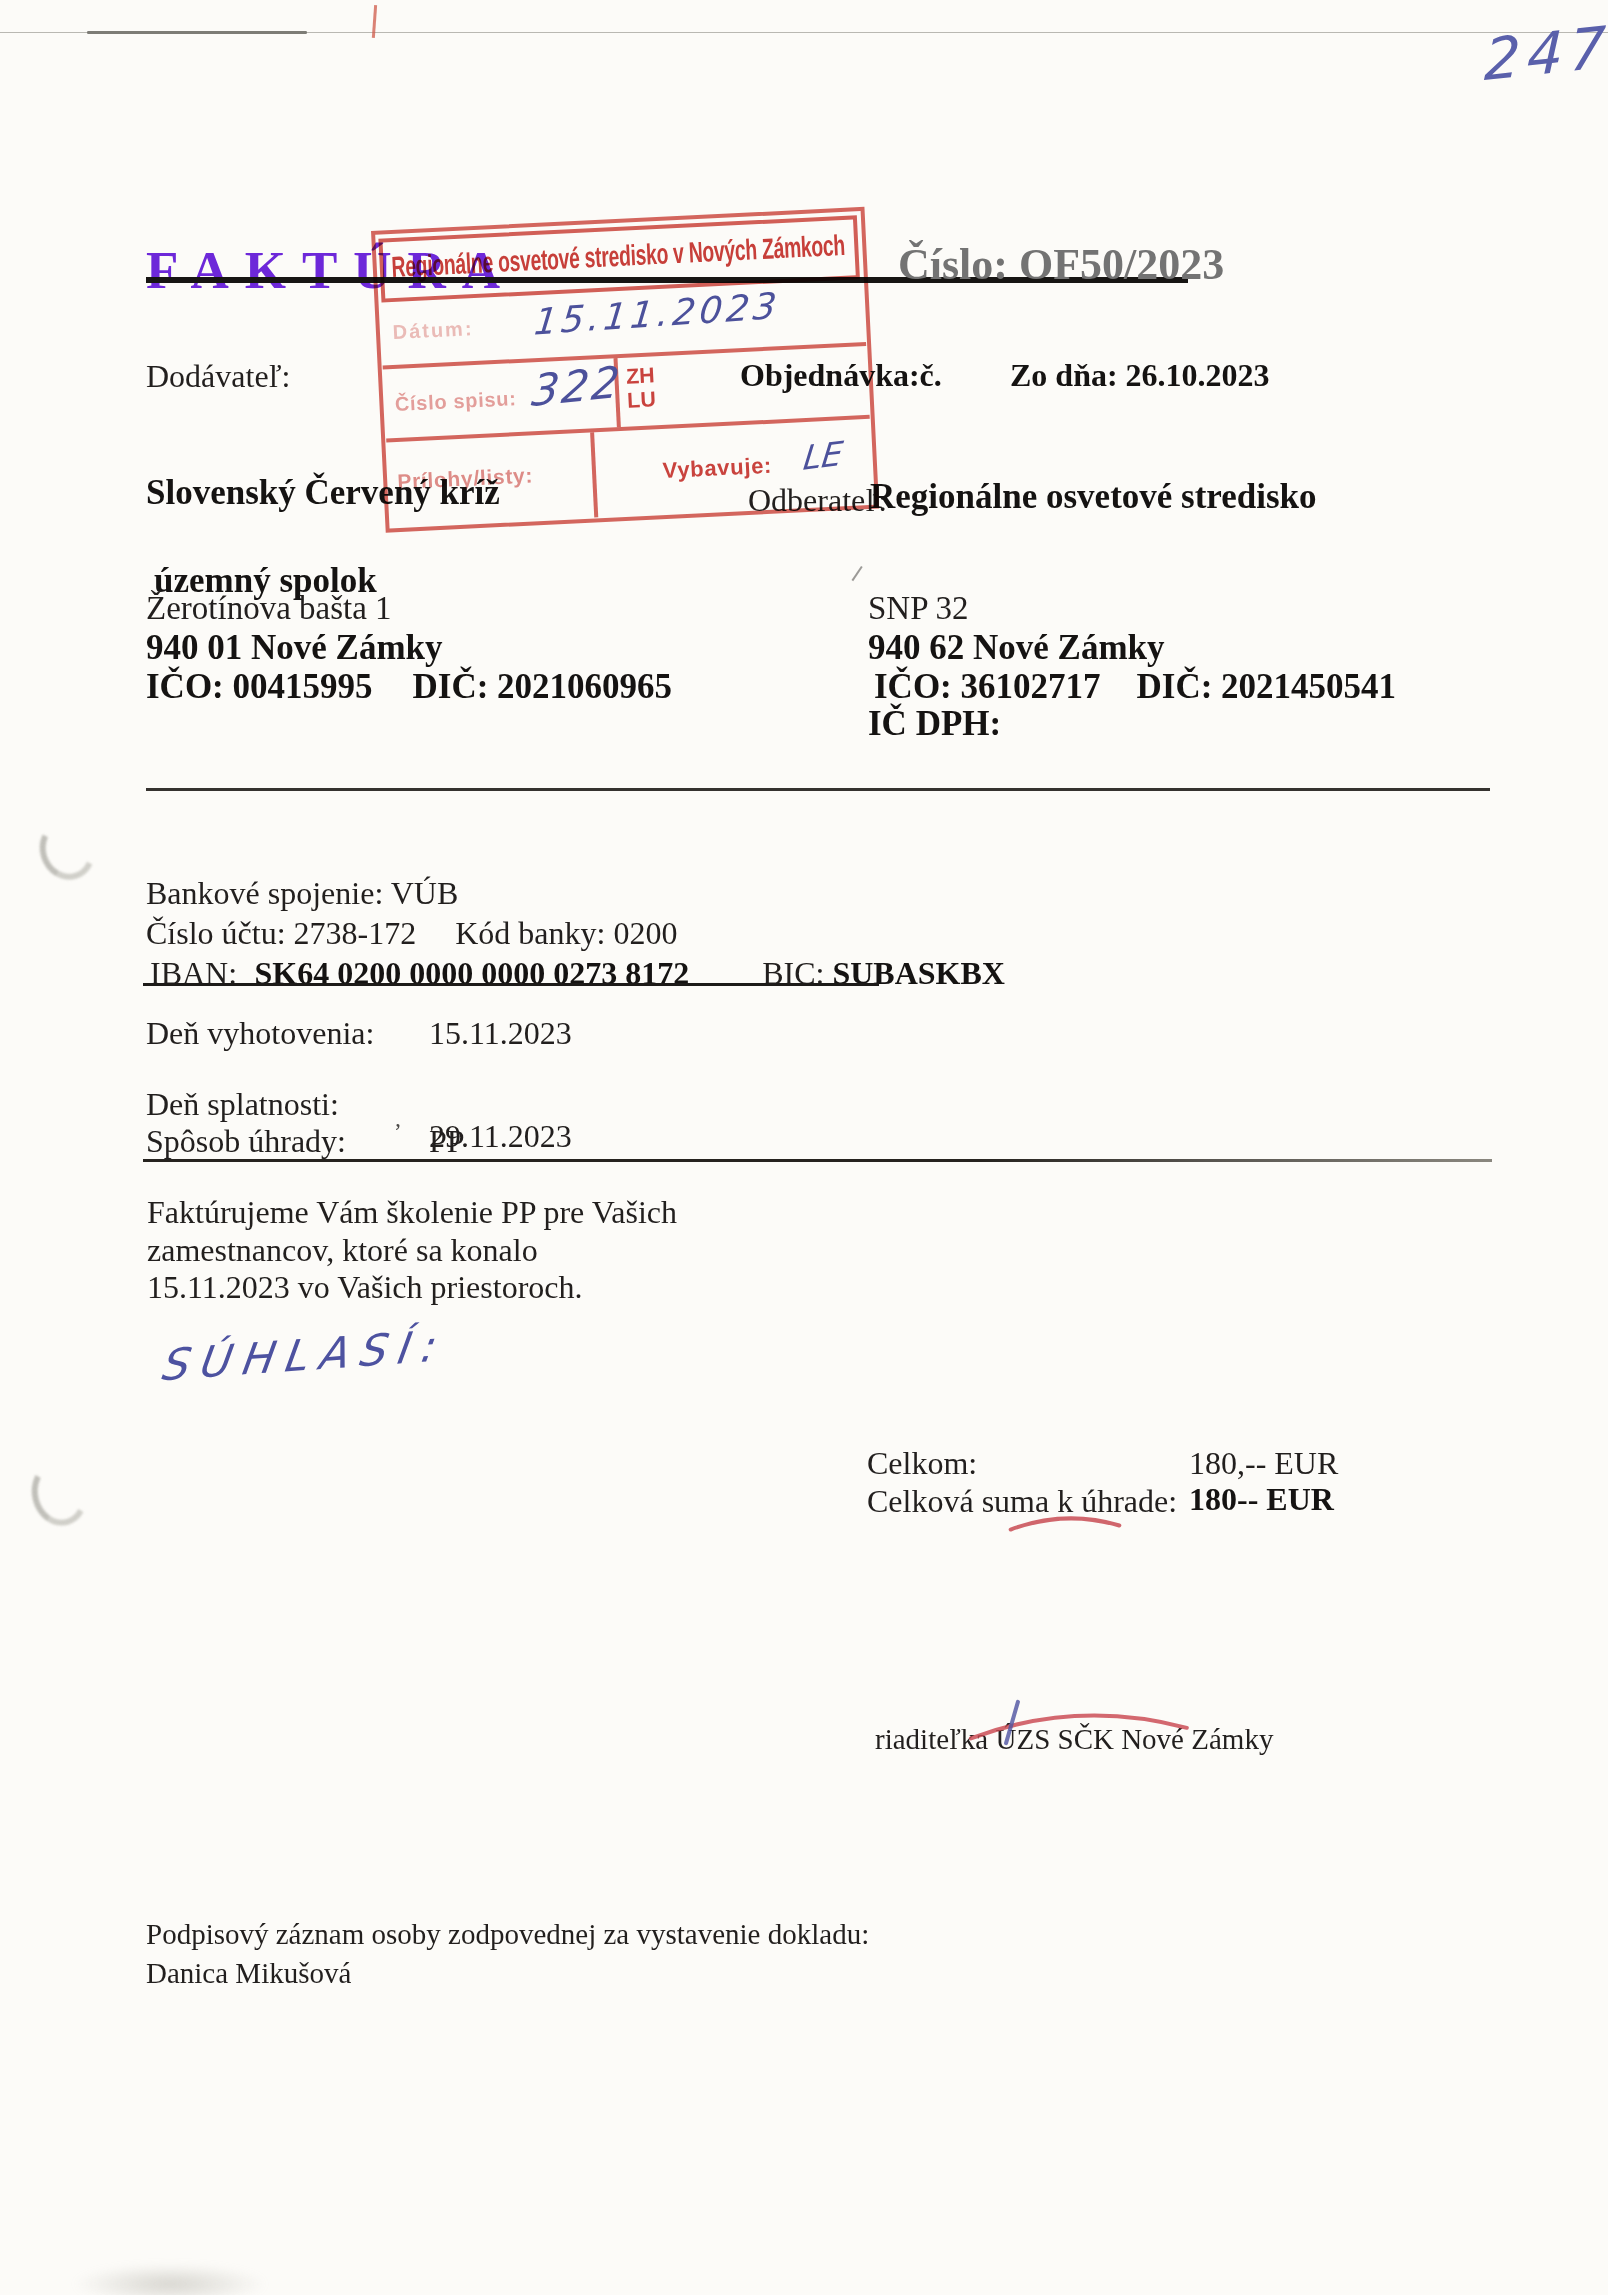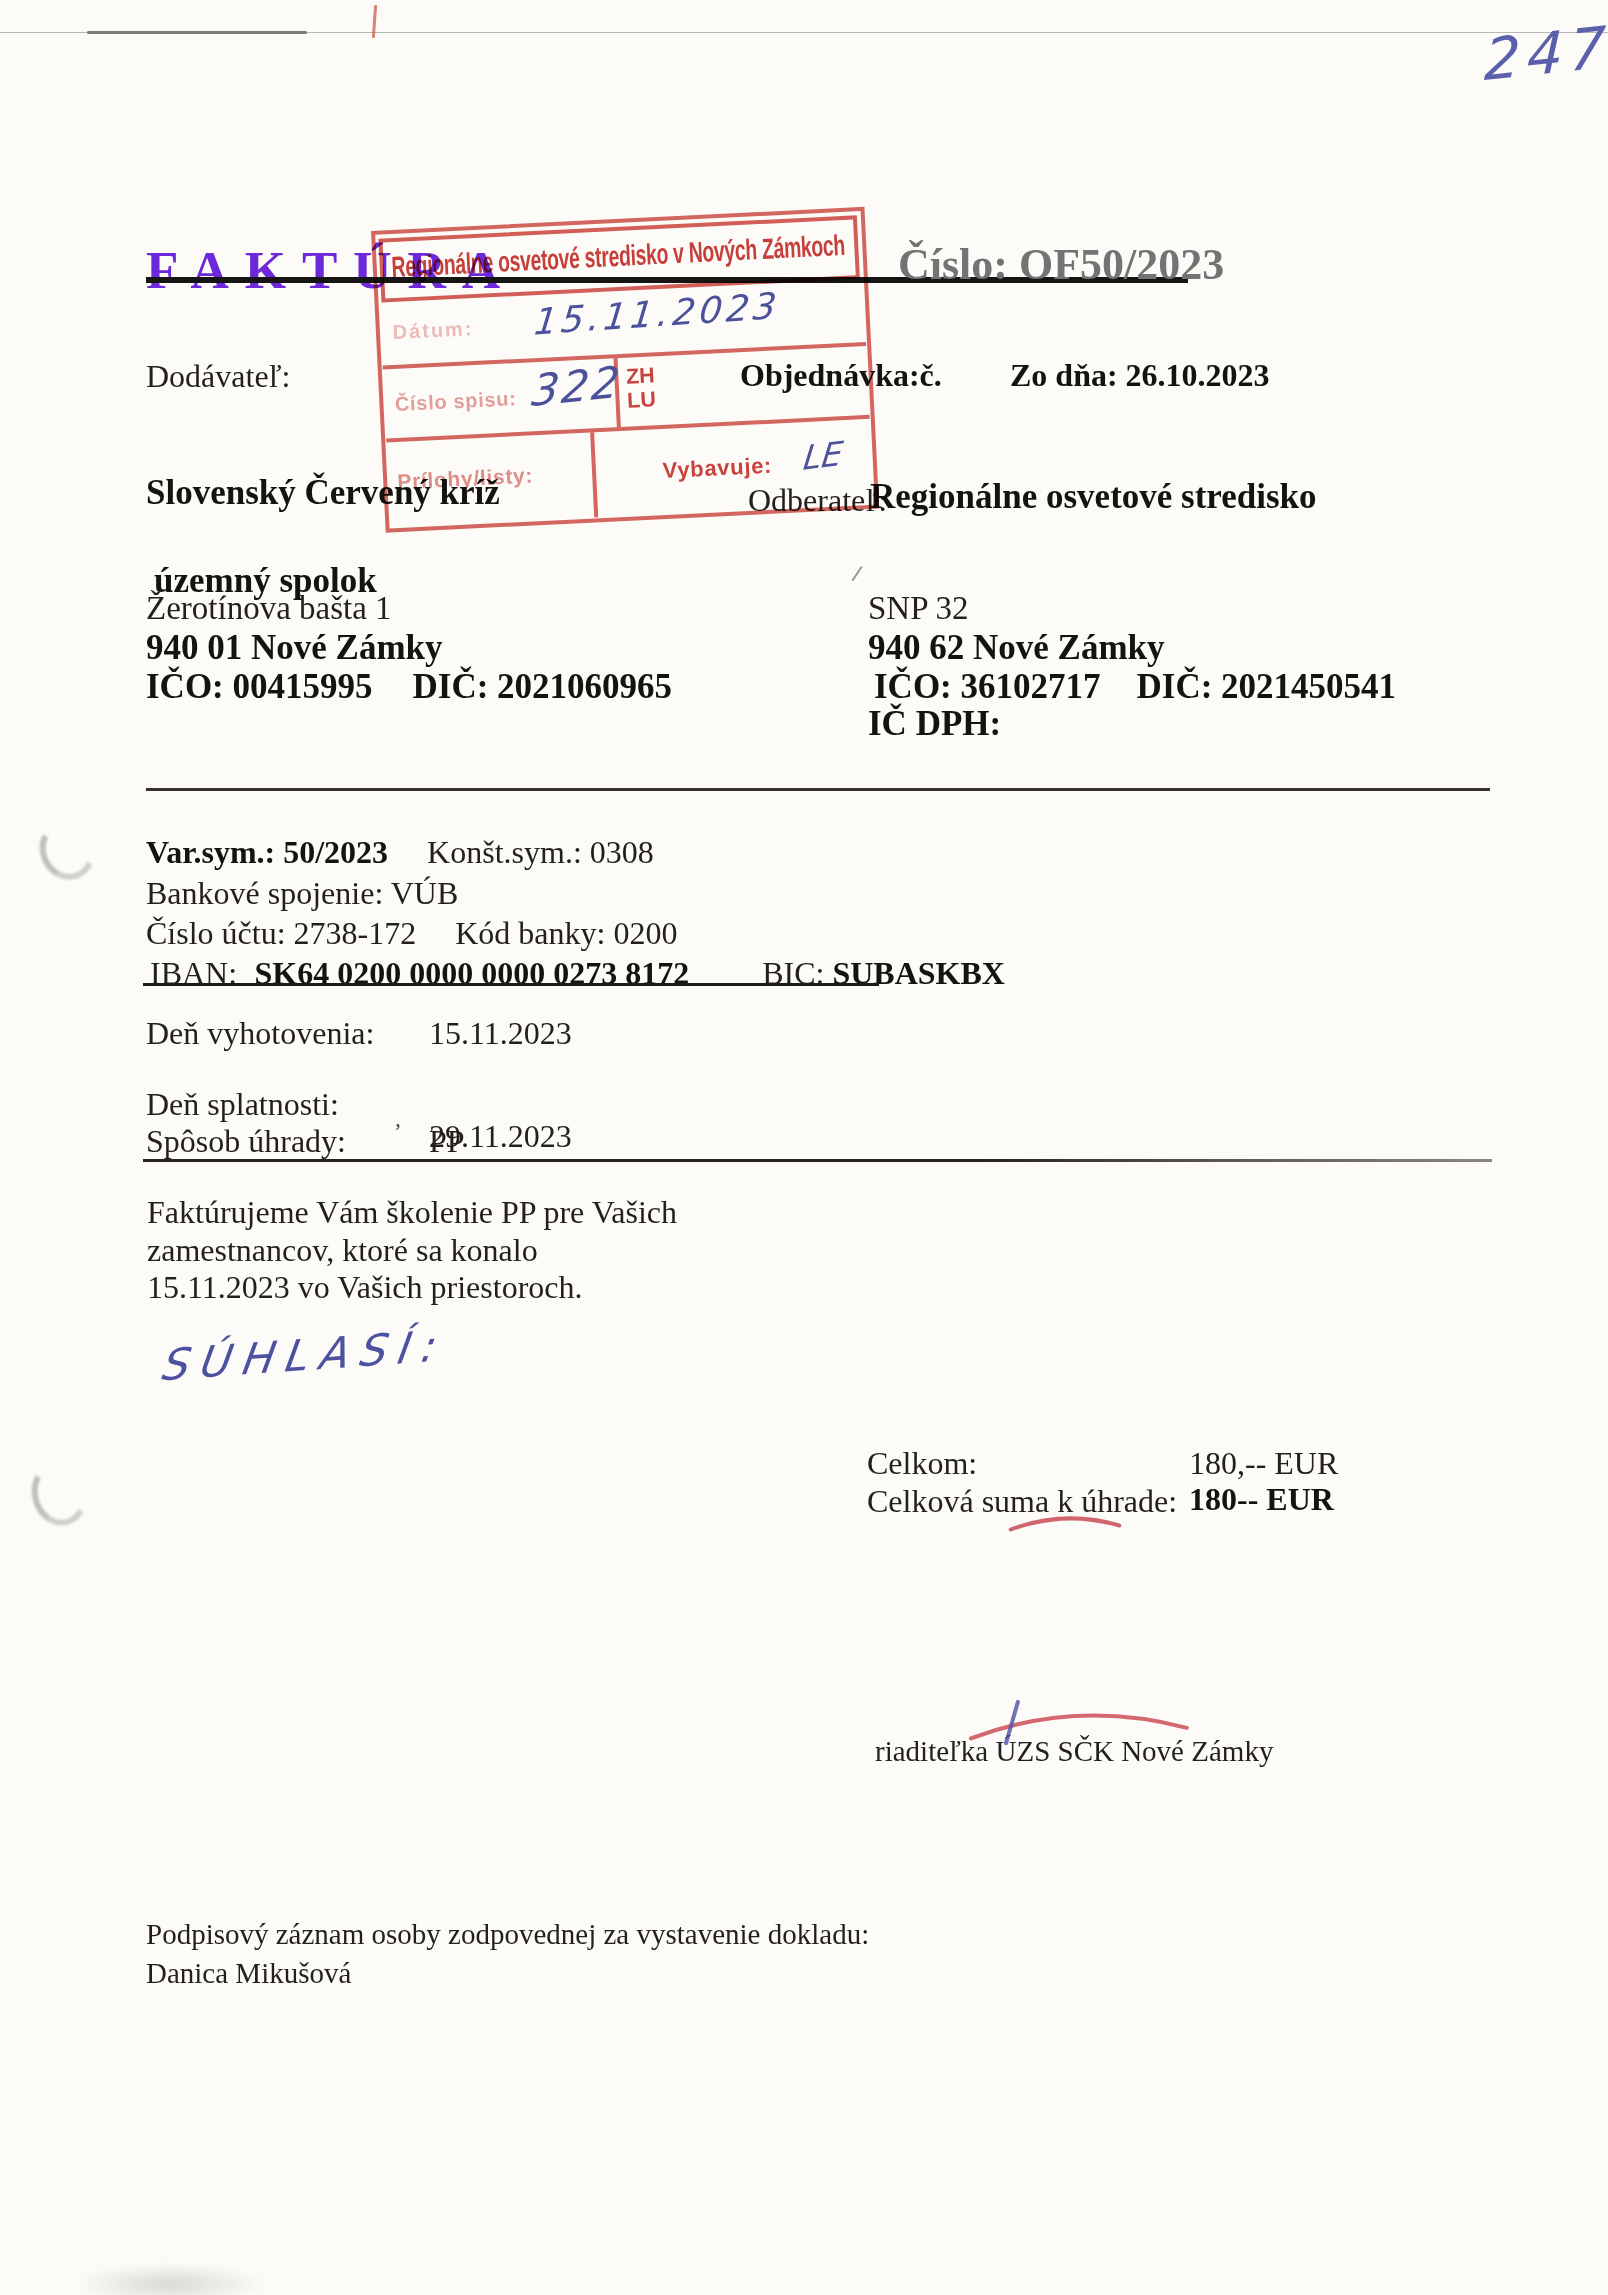--- a/index.html
+++ b/index.html
@@ -141,23 +141,20 @@
       </div>
       <div class="cellR">
         <span class="stamp-label lbl-vybav">Vybavuje:</span>
         <span class="hw hw-initials">LE</span>
       </div>
     </div>
   </div>
 
   <div class="abs rule-mid"></div>
 
-  <div class="abs serif-48" style="left:146px;top:834px;">
-    <span class="b">Var.sym.: 50/2023</span><span style="display:inline-block;width:39px;"></span><span>Konšt.sym.: 0308</span>
-  </div>
   <div class="abs serif-48" style="left:146px;top:875px;">Bankové spojenie: VÚB</div>
   <div class="abs serif-48" style="left:146px;top:915px;">
     <span>Číslo účtu: 2738-172</span><span style="display:inline-block;width:39px;"></span><span>Kód banky:  0200</span>
   </div>
   <div class="abs serif-48" style="left:150px;top:955px;">
     <span>IBAN:</span>
     <span class="b" style="margin-left:9.4px;">SK64 0200 0000 0000 0273 8172</span>
     <span style="display:inline-block;width:57px;"></span>
     <span>BIC:</span>
     <span class="b" style="">SUBASKBX</span>
@@ -183,21 +180,21 @@
   <div class="abs serif-48" style="left:1189px;top:1445px;">180,-- EUR</div>
   <div class="abs serif-48" style="left:867px;top:1483px;">Celková suma k úhrade:</div>
   <div class="abs serif-48 b" style="left:1189px;top:1481px;">180-- EUR</div>
 
   <div class="pen" style="left:1008px;top:1508px;">
     <svg width="114" height="27" viewBox="0 0 170 40">
       <path d="M4,32 Q85,2 166,26" fill="none" stroke="#c84b54" stroke-width="6" stroke-linecap="round" opacity="0.85"></path>
     </svg>
   </div>
 
-  <div class="abs serif-44" style="left:875px;top:1723px;margin-top:12px;">riaditeľka ÚZS SČK Nové Zámky</div>
+  <div class="abs serif-44" style="left:875px;top:1723px;">riaditeľka ÚZS SČK Nové Zámky</div>
   <div class="pen" style="left:966px;top:1696px;">
     <svg width="227" height="53" viewBox="0 0 340 80">
       <path d="M6,64 Q165,4 332,48" fill="none" stroke="#c8444c" stroke-width="6" stroke-linecap="round" opacity="0.8"></path>
     </svg>
   </div>
   <div class="pen" style="left:1010px;top:1699px;width:4px;height:47px;background:#4d52a0;opacity:.8;transform:rotate(16deg);border-radius:2px;"></div>
 
   <div class="abs serif-44" style="left:146px;top:1918px;">Podpisový záznam osoby zodpovednej za vystavenie dokladu:</div>
   <div class="abs serif-44" style="left:146px;top:1957px;">Danica Mikušová</div>
 

